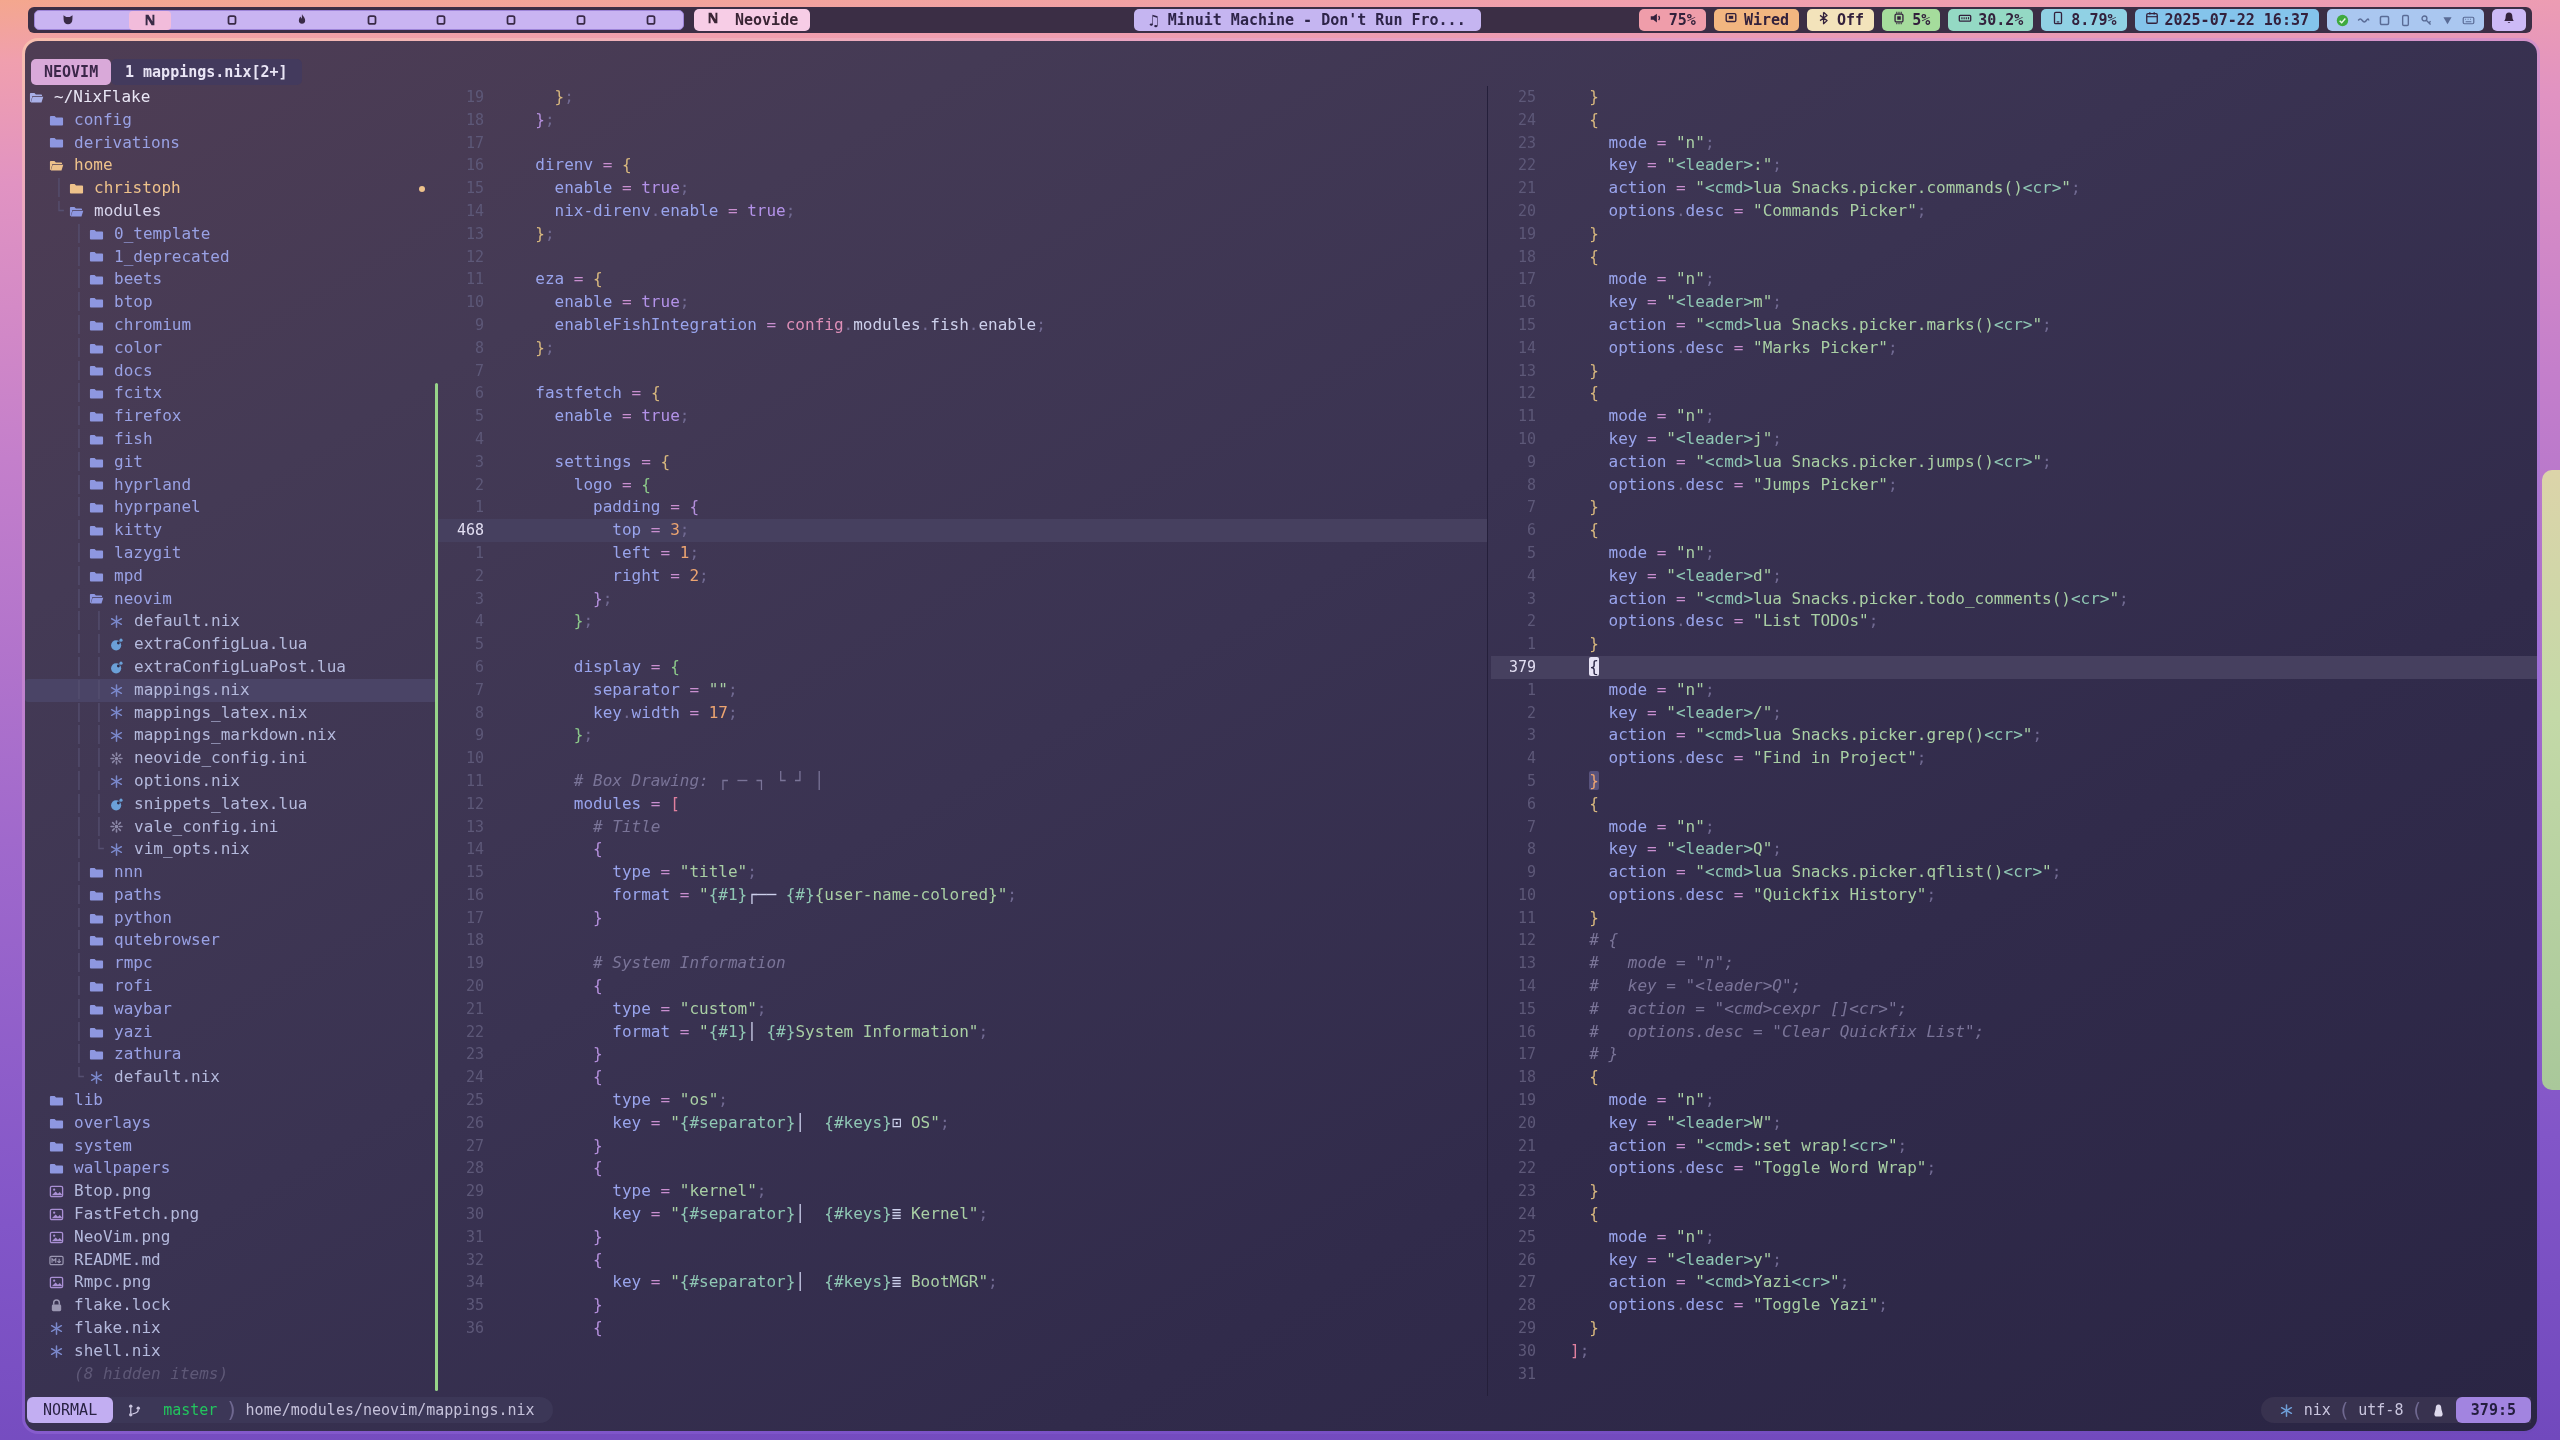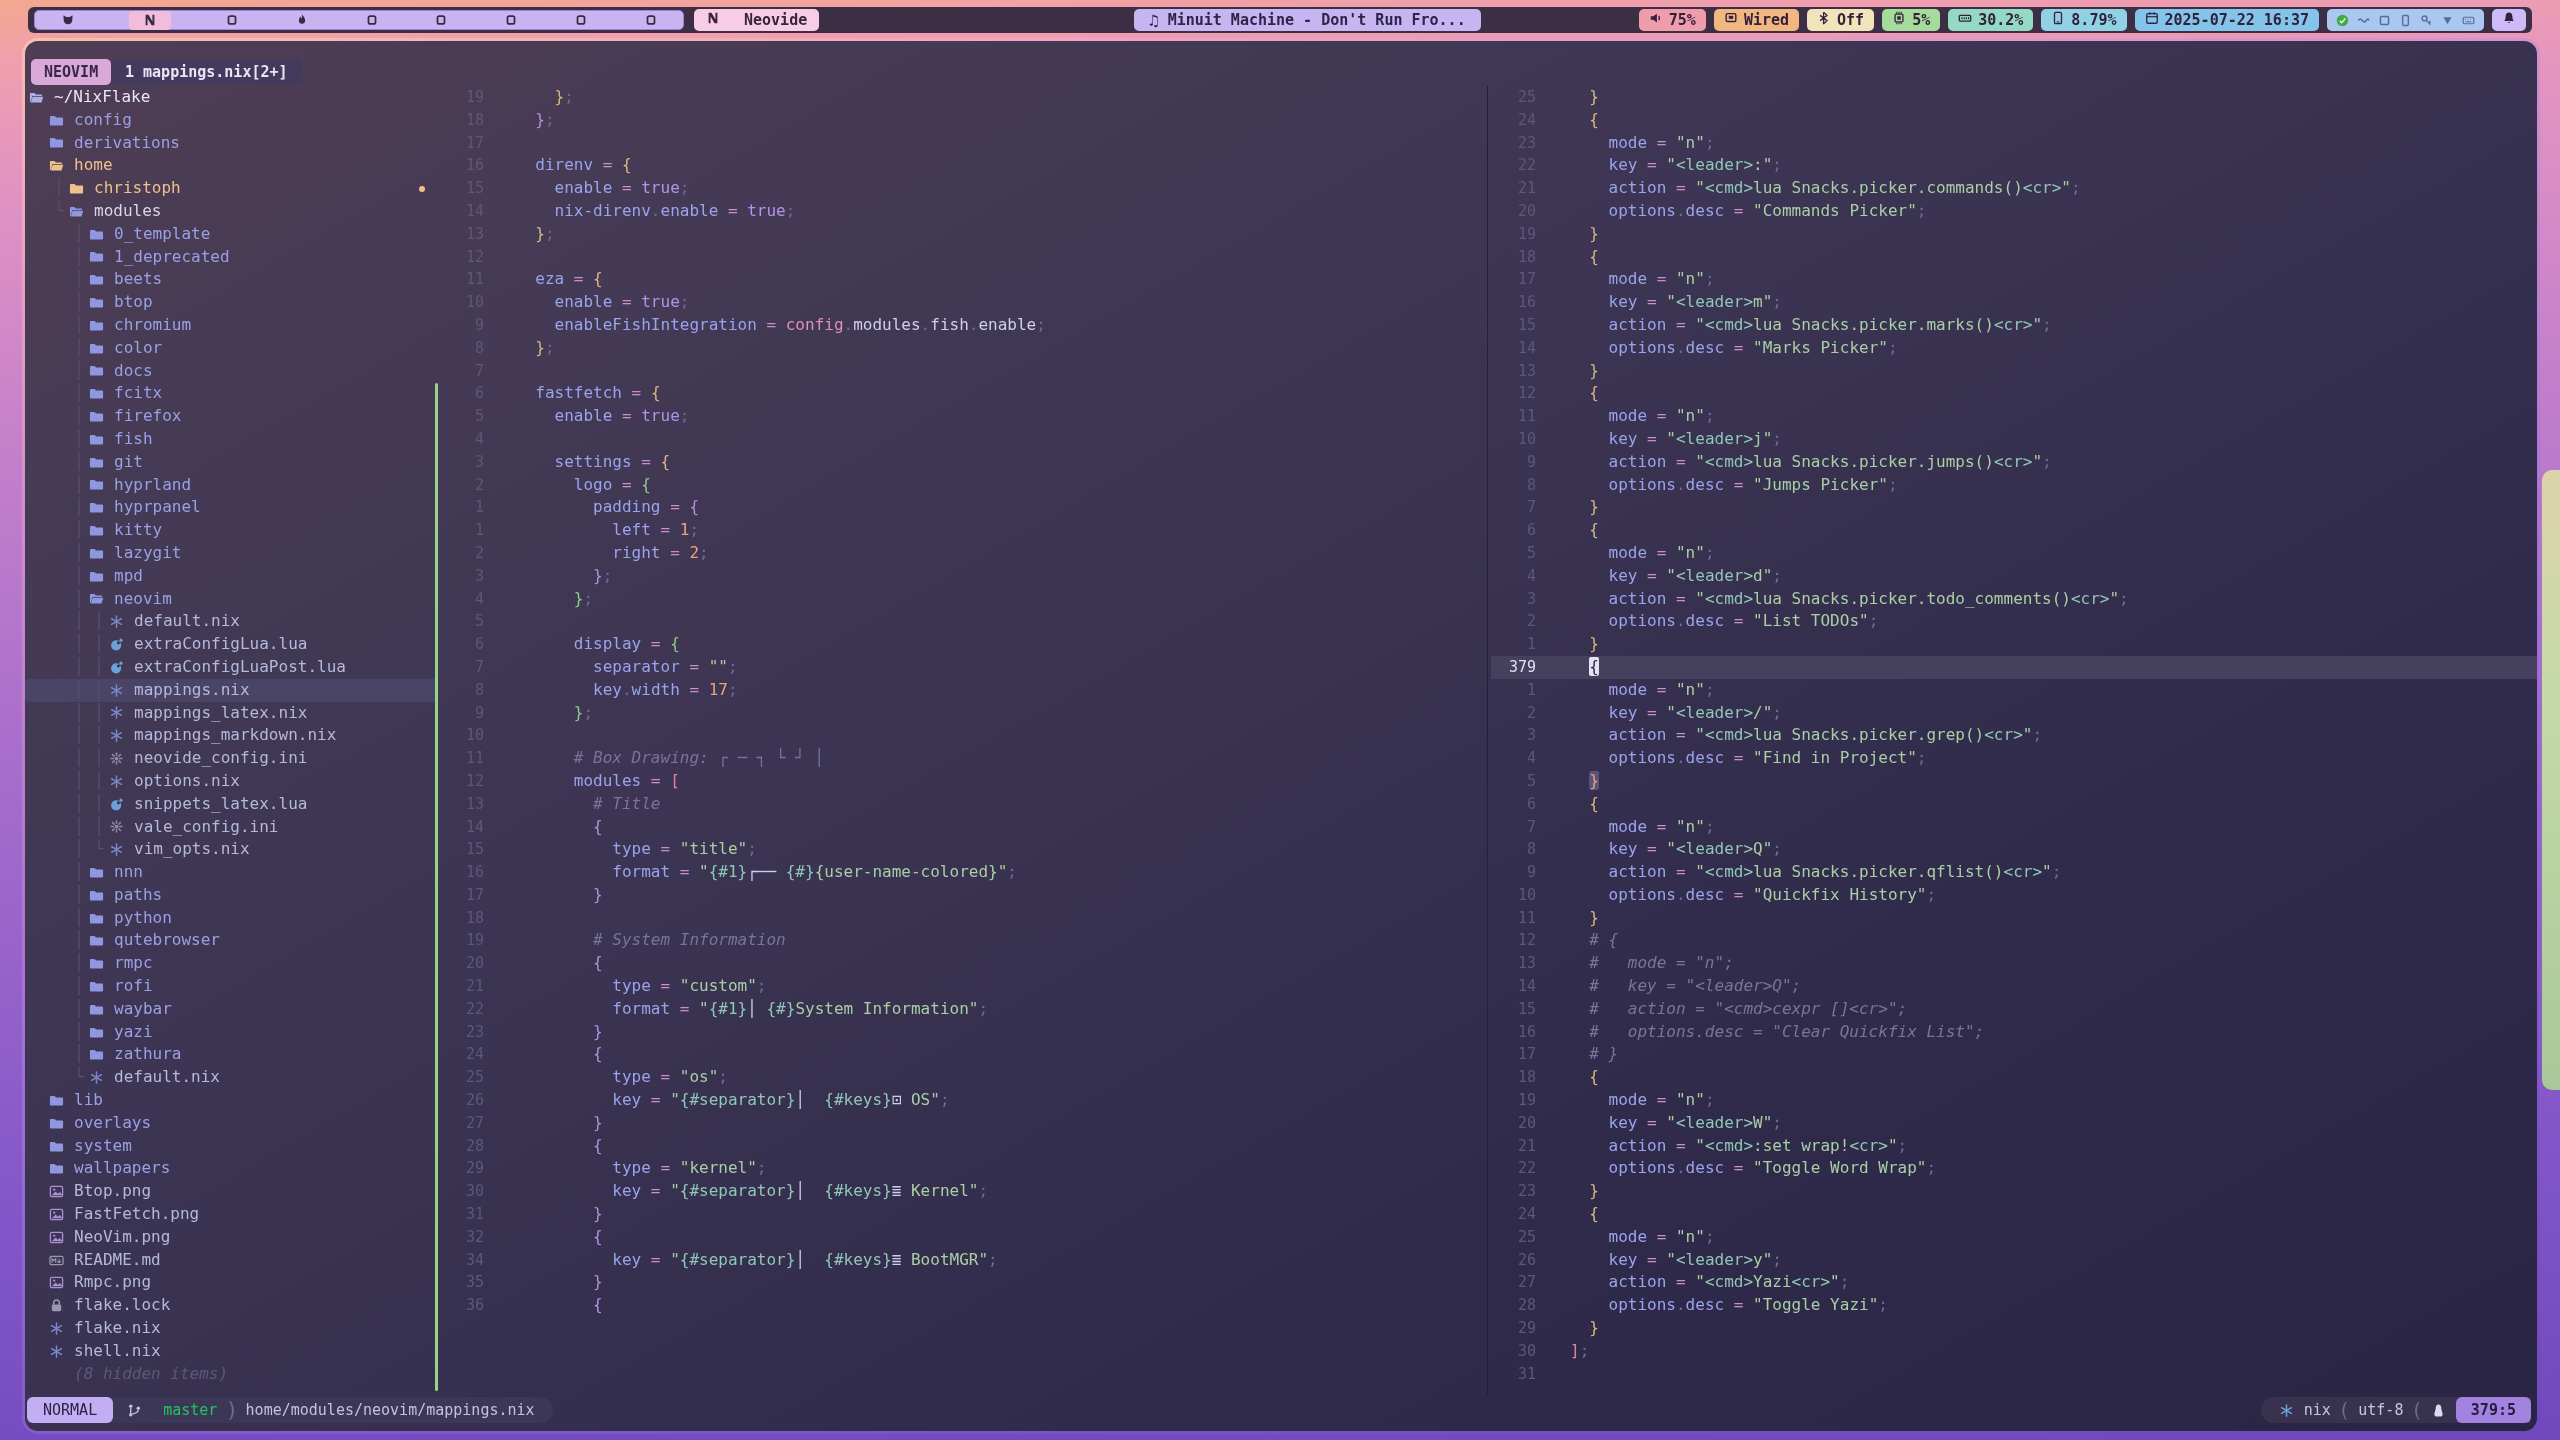--- a/index.html
+++ b/index.html
@@ -9,21 +9,21 @@
   .green-sliver{position:absolute;right:0;top:470px;width:18px;height:620px;
     background:linear-gradient(#dcd4a9,#c3d9a7 40%,#a9c89a);border-radius:10px 0 0 10px;}
   
   .topbar{position:absolute;left:28px;top:7px;width:2504px;height:26px;background:#3b2e45;
     border-radius:6px;display:flex;align-items:center;padding:0 6px;box-sizing:border-box;}
   .ws-pill{width:650px;height:20px;background:#c9b4f2;border:1px solid #9d84d8;border-radius:5px;
     display:flex;align-items:center;justify-content:space-between;padding:0 24px;box-sizing:border-box;color:#392a46;}
   .ws{width:17px;height:17px;display:flex;align-items:center;justify-content:center;color:#392a46;}
   .ws svg{width:14px;height:14px;}
   .ws-active{background:#f2bcdb;border-radius:4px;width:42px;height:19px;}
-  .app-chip{display:flex;gap:24px;padding:0 12px;height:22px;background:#f7cde6;border-radius:5px;
+  .app-chip{display:flex;gap:15px;padding:0 12px;height:22px;background:#f7cde6;border-radius:5px;
     align-items:center;color:#3a2535;font-weight:bold;font-size:15px;margin-left:10px;}
   .app-chip svg{width:14px;height:14px;}
   .music{position:absolute;left:1106px;top:2px;height:22px;background:#c5b5f1;border-radius:5px;
     display:flex;align-items:center;gap:9px;padding:0 15px;color:#2e2449;font-size:15px;font-weight:bold;}
   .mnote{font-size:16px;}
   .tb-right{margin-left:auto;display:flex;gap:8px;align-items:center;}
   .chip{height:22px;border-radius:5px;display:flex;align-items:center;gap:6px;padding:0 10px;
     color:#33213c;font-size:15px;font-weight:bold;}
   .chip svg{width:14px;height:14px;}
   .c-vol{background:#ef9daa}.c-net{background:#f2b680}.c-bt{background:#f3e3bb}.c-cpu{background:#a5dc9c}
@@ -1033,20 +1033,24 @@
           <span class="code"><span class="tk-i">    </span><span class="tk-k">settings</span><span class="tk-o"> = </span><span class="tk-b1">{</span></span>
         </div>
         <div class="crow">
           <span class="ln">2</span>
           <span class="code"><span class="tk-i">      </span><span class="tk-k">logo</span><span class="tk-o"> = </span><span class="tk-b2">{</span></span>
         </div>
         <div class="crow">
           <span class="ln">1</span>
           <span class="code"><span class="tk-i">        </span><span class="tk-k">padding</span><span class="tk-o"> = </span><span class="tk-b3">{</span></span>
         </div>
+        <div class="crow cl">
+          <span class="ln">468</span>
+          <span class="code"><span class="tk-i">          </span><span class="tk-k">top</span><span class="tk-o"> = </span><span class="tk-n">3</span><span class="tk-p">;</span></span>
+        </div>
         <div class="crow">
           <span class="ln">1</span>
           <span class="code"><span class="tk-i">          </span><span class="tk-k">left</span><span class="tk-o"> = </span><span class="tk-n">1</span><span class="tk-p">;</span></span>
         </div>
         <div class="crow">
           <span class="ln">2</span>
           <span class="code"><span class="tk-i">          </span><span class="tk-k">right</span><span class="tk-o"> = </span><span class="tk-n">2</span><span class="tk-p">;</span></span>
         </div>
         <div class="crow">
           <span class="ln">3</span>

